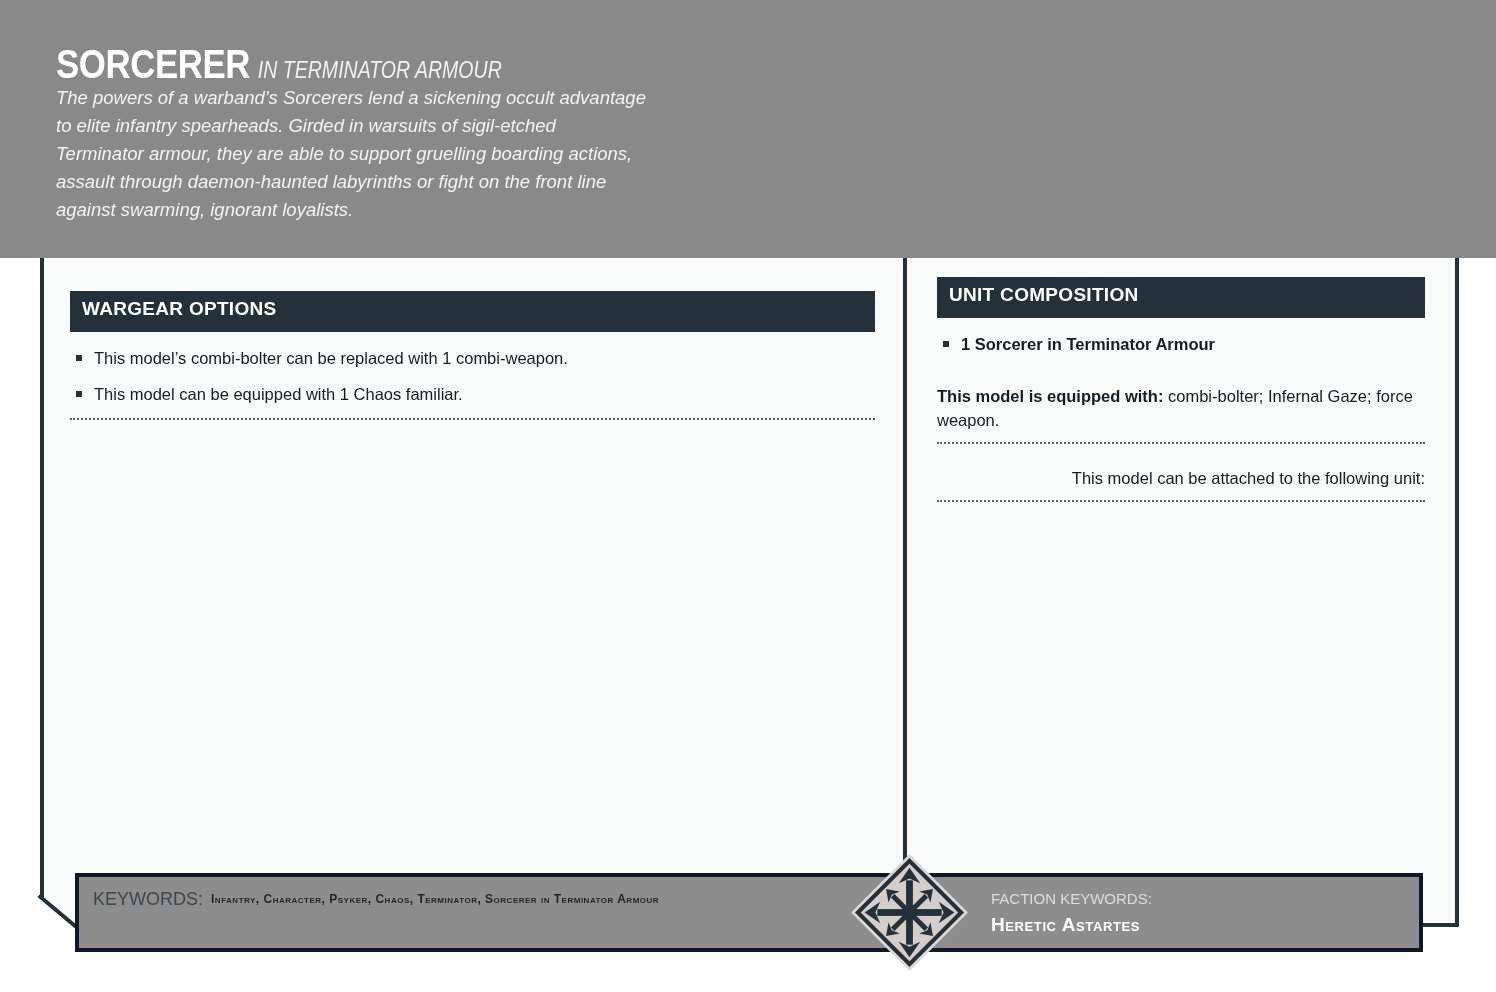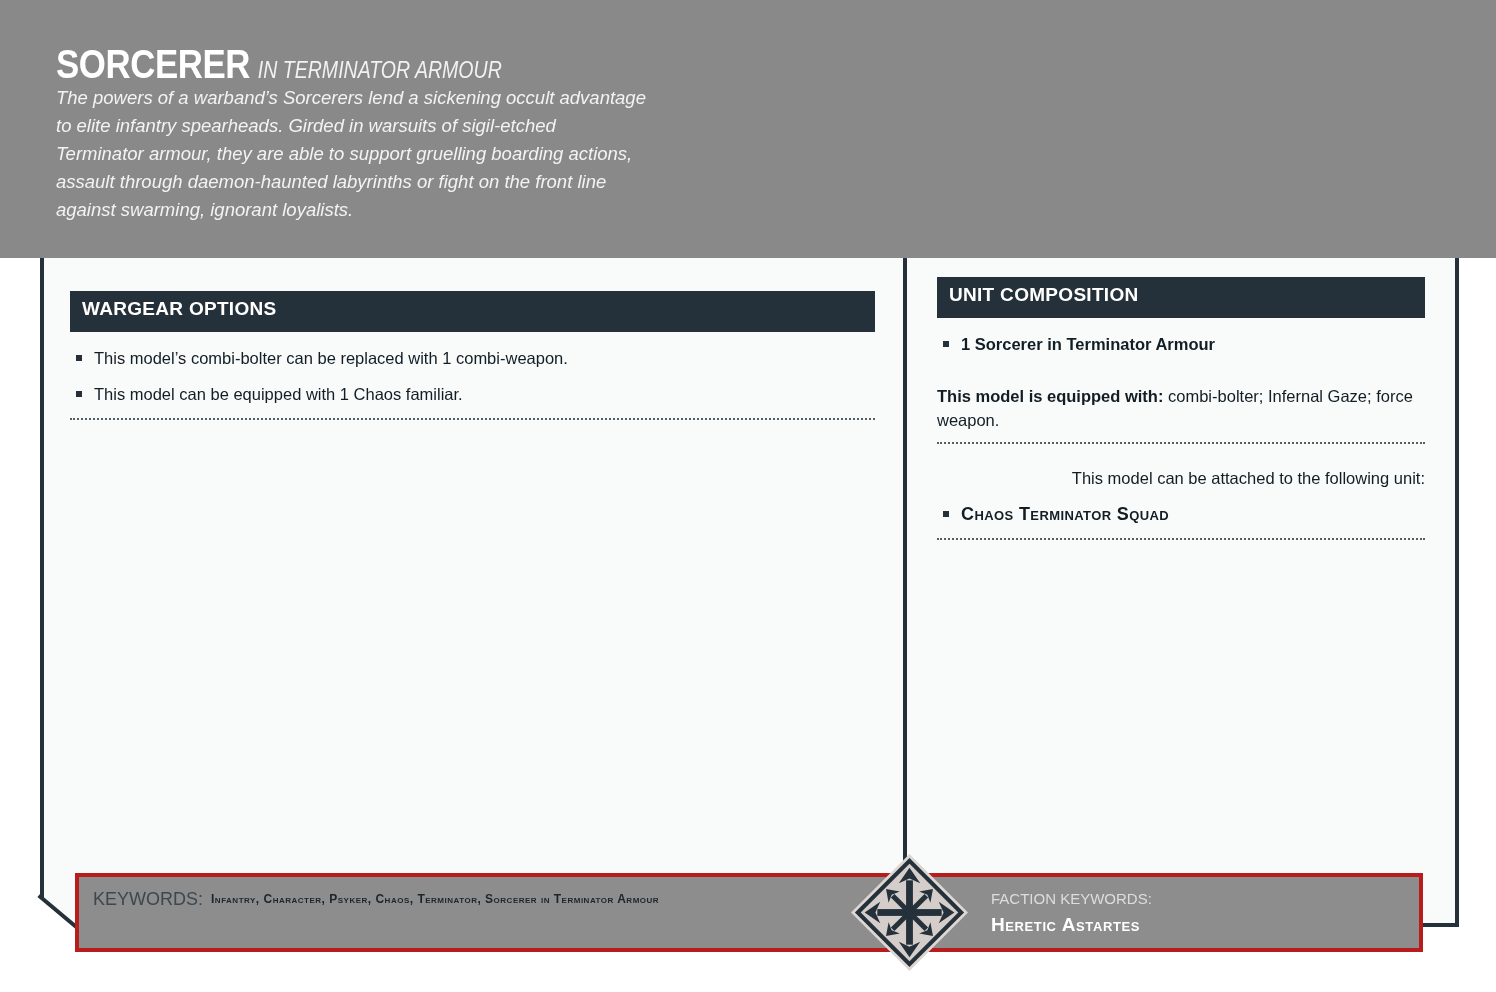--- a/index.html
+++ b/index.html
@@ -37,21 +37,21 @@
   .rules-list.smallcaps li { font-weight:700; font-variant:small-caps; font-size:18px; letter-spacing:0.4px; }
   .equip-par { font-size:16.5px; color:#121d24; line-height:24px; margin-top:28px; }
   .equip-par .lead { font-weight:700; }
   .dotted { border-bottom:2px dotted #535e65; margin-top:10px; }
   .leader-block { margin-top:22px; }
   .leader-intro { font-size:16.5px; color:#121d24; line-height:24px; margin-top:14px;text-align:right; }
   .leader-block .rules-list { margin-top:12px; }
 
   
   .footer-bar { position:absolute; left:75px; top:873px; width:1348px; height:79px;
-    background:#8d8d8d; border:4px solid #b91c1c; }
+    background:#8d8d8d; border:4px solid #0f172a; }
   .kw-left { position:absolute; left:14px; top:9px; display:flex; align-items:flex-start; }
   .kw-label { font-size:18px; color:#3d474e; white-space:nowrap; margin-right:8px; line-height:26px; }
   .kw-words { width:480px; font-size:12px; font-weight:700; font-variant:small-caps;
     color:#1b252c; letter-spacing:0.5px; line-height:26px; }
   .kw-right { position:absolute; left:912px; top:9px; }
   .fk-label { font-size:15px; color:#dddddd; line-height:26px; }
   .fk-name { font-size:19px; font-weight:700; font-variant:small-caps; color:#ffffff;
     letter-spacing:0.6px; line-height:26px; }
   .chaos-diamond { position:absolute; left:772px; top:-23px; width:117px; height:117px; }
 </style>
@@ -97,26 +97,20 @@
       <li>
         <span class="sq"></span>
         <span>1 Sorcerer in Terminator Armour</span>
       </li>
     </ul>
     <p class="equip-par"><span class="lead">This model is equipped with:</span><span> combi-bolter; Infernal Gaze; force weapon.</span></p>
     <div class="dotted"></div>
 
     <div class="leader-block">
       <p class="leader-intro">This model can be attached to the following unit:</p>
-      <ul class="rules-list smallcaps">
-        <li>
-          <span class="sq"></span>
-          <span>Chaos Terminator Squad</span>
-        </li>
-      </ul>
       <div class="dotted"></div>
     </div>
   </section>
 
   <div class="footer-bar">
     <div class="kw-left">
       <span class="kw-label">KEYWORDS:</span>
       <span class="kw-words">Infantry, Character, Psyker, Chaos, Terminator, Sorcerer in Terminator Armour</span>
     </div>
 

